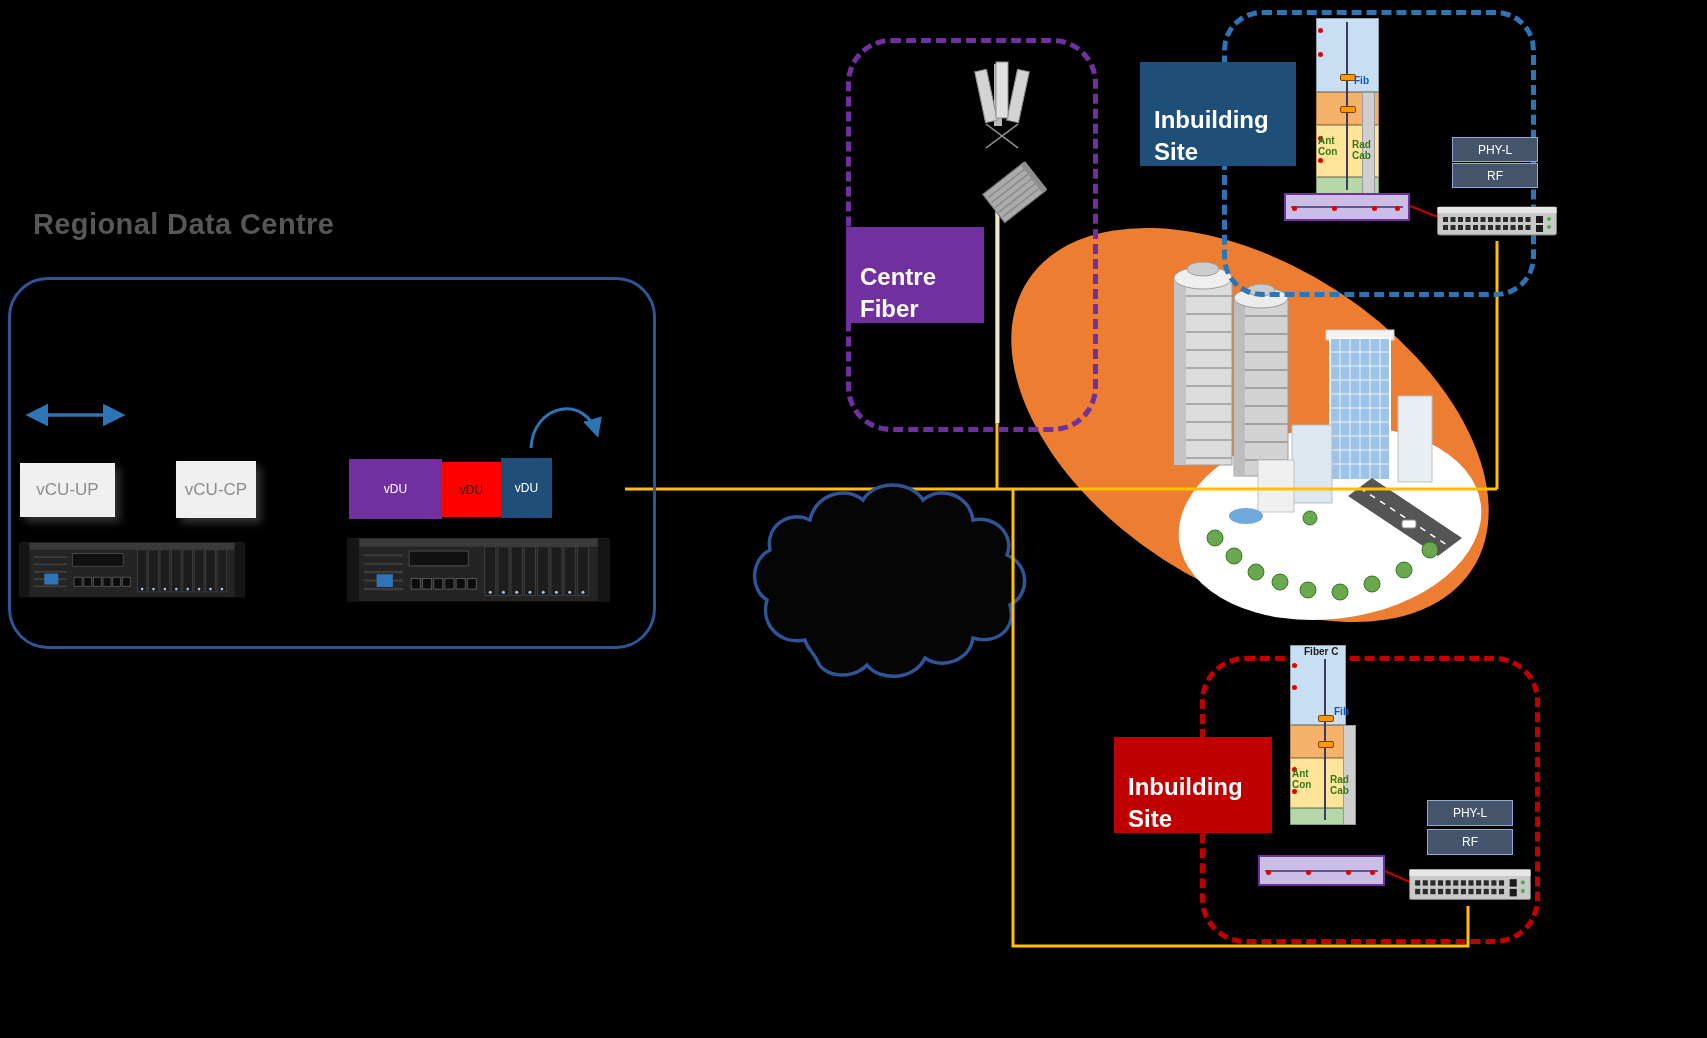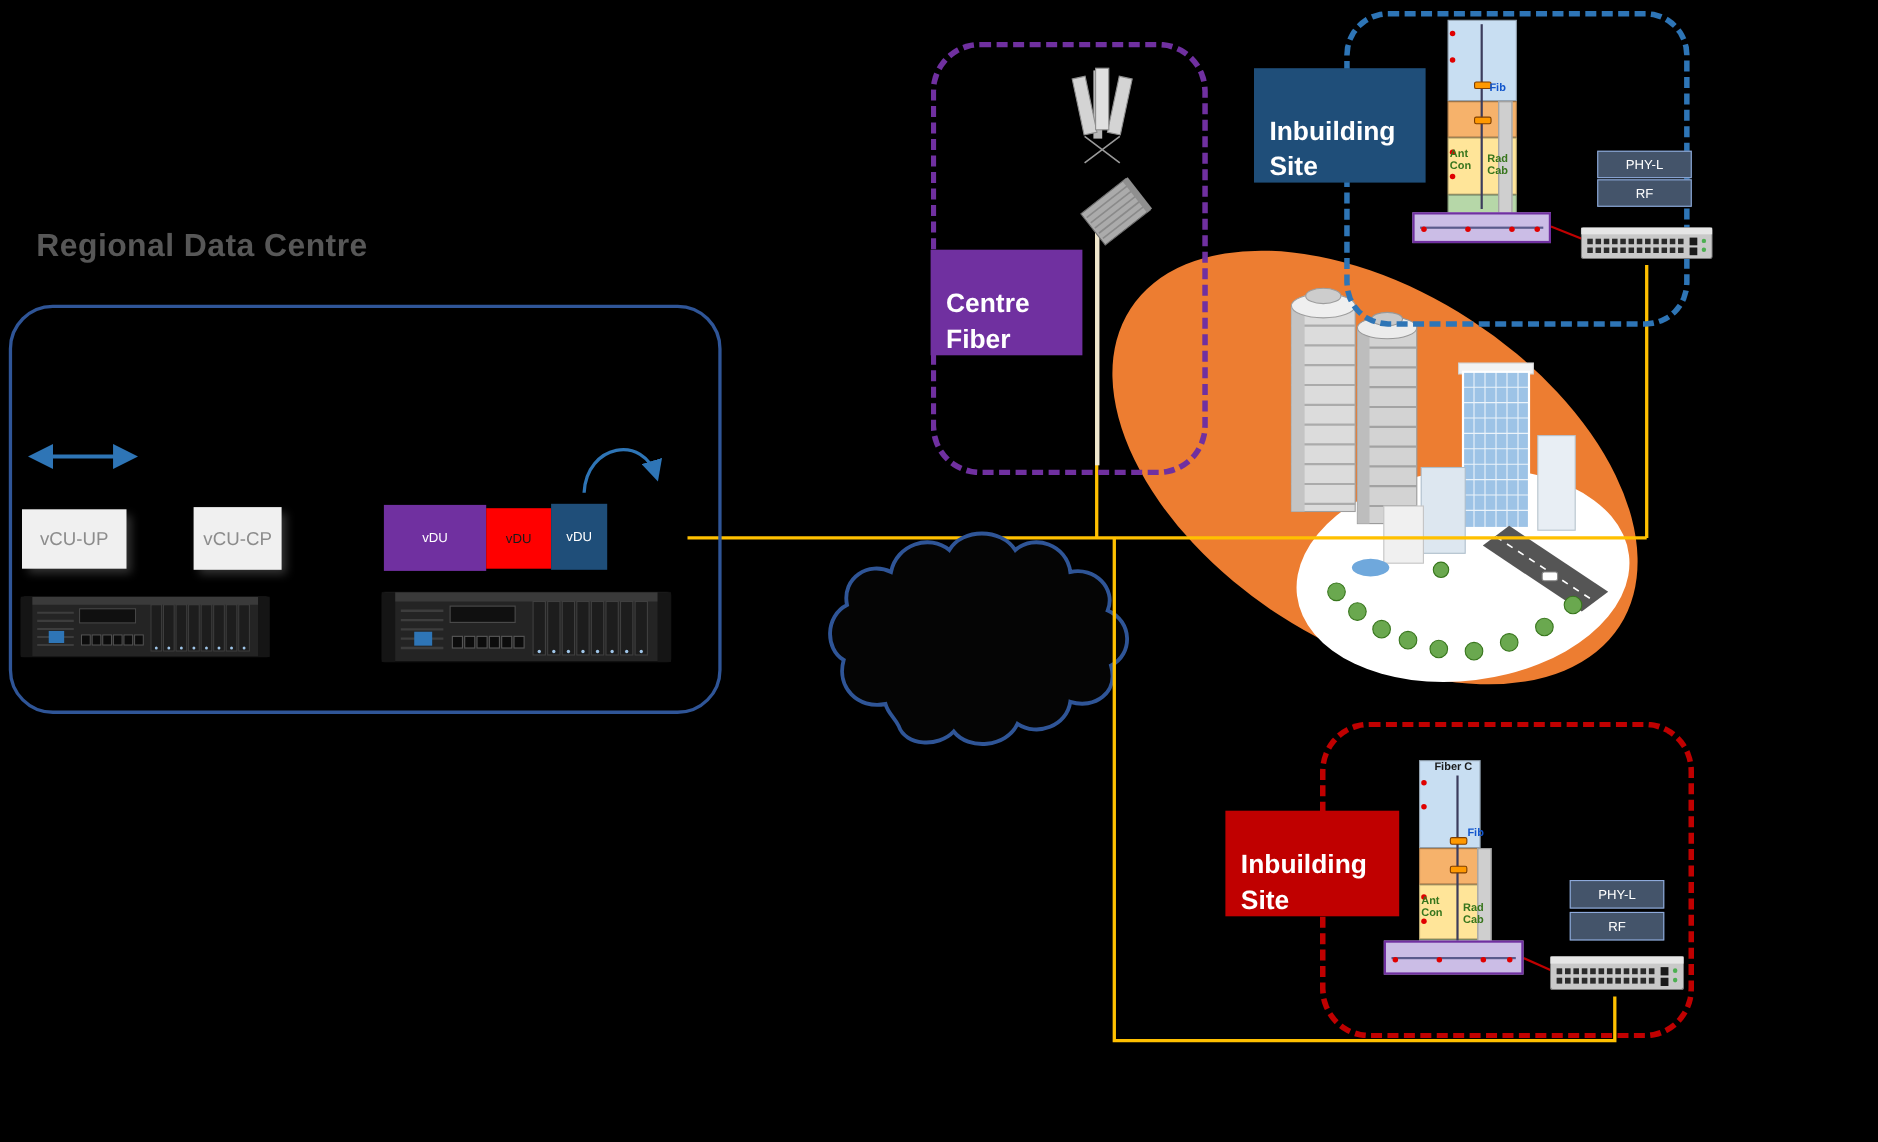--- a/index.html
+++ b/index.html
@@ -293,21 +293,21 @@
   <svg class="abs" style="left:1437px;top:199px" width="120" height="42" viewBox="0 0 120 42">
       <use href="#def-switch"></use>
     </svg>
 
   <div class="abs dashed-box" style="left:1200px;top:656px;width:340px;height:288px;border:5px dashed #c00000;border-radius:45px;"></div>
   <div class="abs site-label" style="left:1114px;top:737px;width:158px;height:96px;background:#c00000;">
     <span>Inbuilding</span>
     <span>Site</span>
   </div>
 
-  <div class="abs riser" style="left:1290px;top:691px;width:56px;height:180px;">
+  <div class="abs riser" style="left:1290px;top:645px;width:56px;height:180px;">
     <div class="rs" style="top:0;height:80px;background:#c8def2;"></div>
     <div class="rs" style="top:80px;height:33px;background:#f6b26b;"></div>
     <div class="rs" style="top:113px;height:50px;background:#ffe599;"></div>
     <div class="rs" style="top:163px;height:17px;background:#b6d7a8;"></div>
     <div class="shaft" style="left:53px;top:80px;height:100px;"></div>
     <div class="wire-v" style="left:34px;top:14px;height:161px;"></div>
     <span class="dash" style="left:28px;top:70px;"></span>
     <span class="dash" style="left:28px;top:96px;"></span>
     <span class="rdot" style="left:2px;top:18px;"></span>
     <span class="rdot" style="left:2px;top:40px;"></span>

